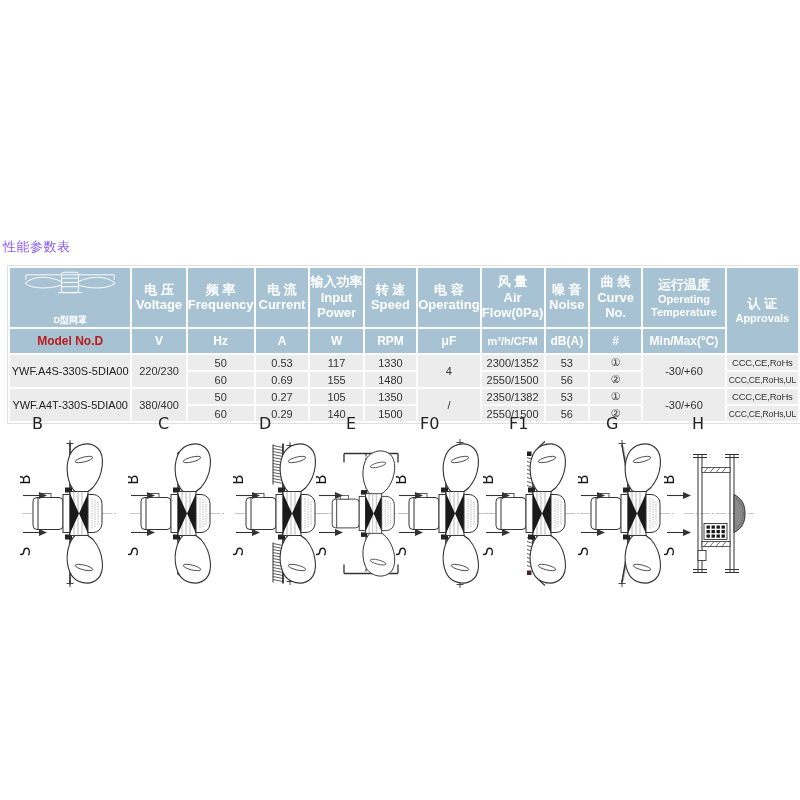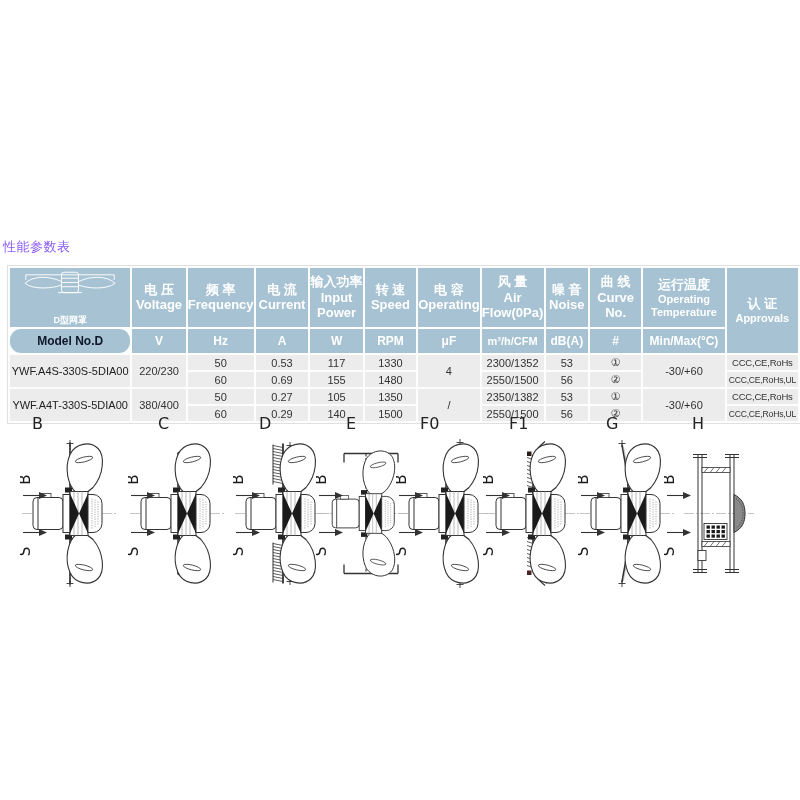--- a/index.html
+++ b/index.html
@@ -9,21 +9,21 @@
 
   table.spec{position:absolute;left:8px;top:266px;border-collapse:separate;border-spacing:2px;table-layout:fixed;background:#fdfdfd;outline:1px solid #e0e0e0;}
   table.spec th, table.spec td{padding:0;margin:0;text-align:center;vertical-align:middle;overflow:hidden;}
   .hd{background:#a7c3d3;color:#fff;font-weight:bold;}
   .hd .zh{font-size:13px;line-height:1.25;}
   .hd .en{font-size:13px;line-height:1.15;}
   .hd .en.sm{font-size:11px;white-space:pre-line;}
   tr.hrow1 th{height:52px;}
   tr.hrow2 th{height:24px;font-size:12px;}
   .unit{font-size:12px;font-weight:bold;color:#fff;}
-  .modelhd{font-size:13px;font-weight:bold;color:#0f172a;border-radius:11px;}
+  .modelhd{font-size:13px;font-weight:bold;color:#b91c1c;}
   td.cell{background:#ececec;color:#333;font-size:11px;height:15px;}
   td.modelcell{background:#ececec;color:#222;font-weight:normal;font-size:11px;}
   td.appr{font-size:9.5px;letter-spacing:-0.2px;}
   td.apprUL{font-size:8.6px;letter-spacing:-0.2px;}
   .imgcell{background:#a7c3d3;}
   .imgcell .cap{color:#fff;font-size:9px;margin-top:8px;font-weight:bold;}
 
   .diagram-strip{position:absolute;left:0;top:414px;width:800px;height:186px;}
   .dcard{position:absolute;top:0;width:100px;height:180px;}
   .dlabel{font-size:16px;color:#222;padding-left:22px;height:22px;font-family:"DejaVu Sans",sans-serif;}

